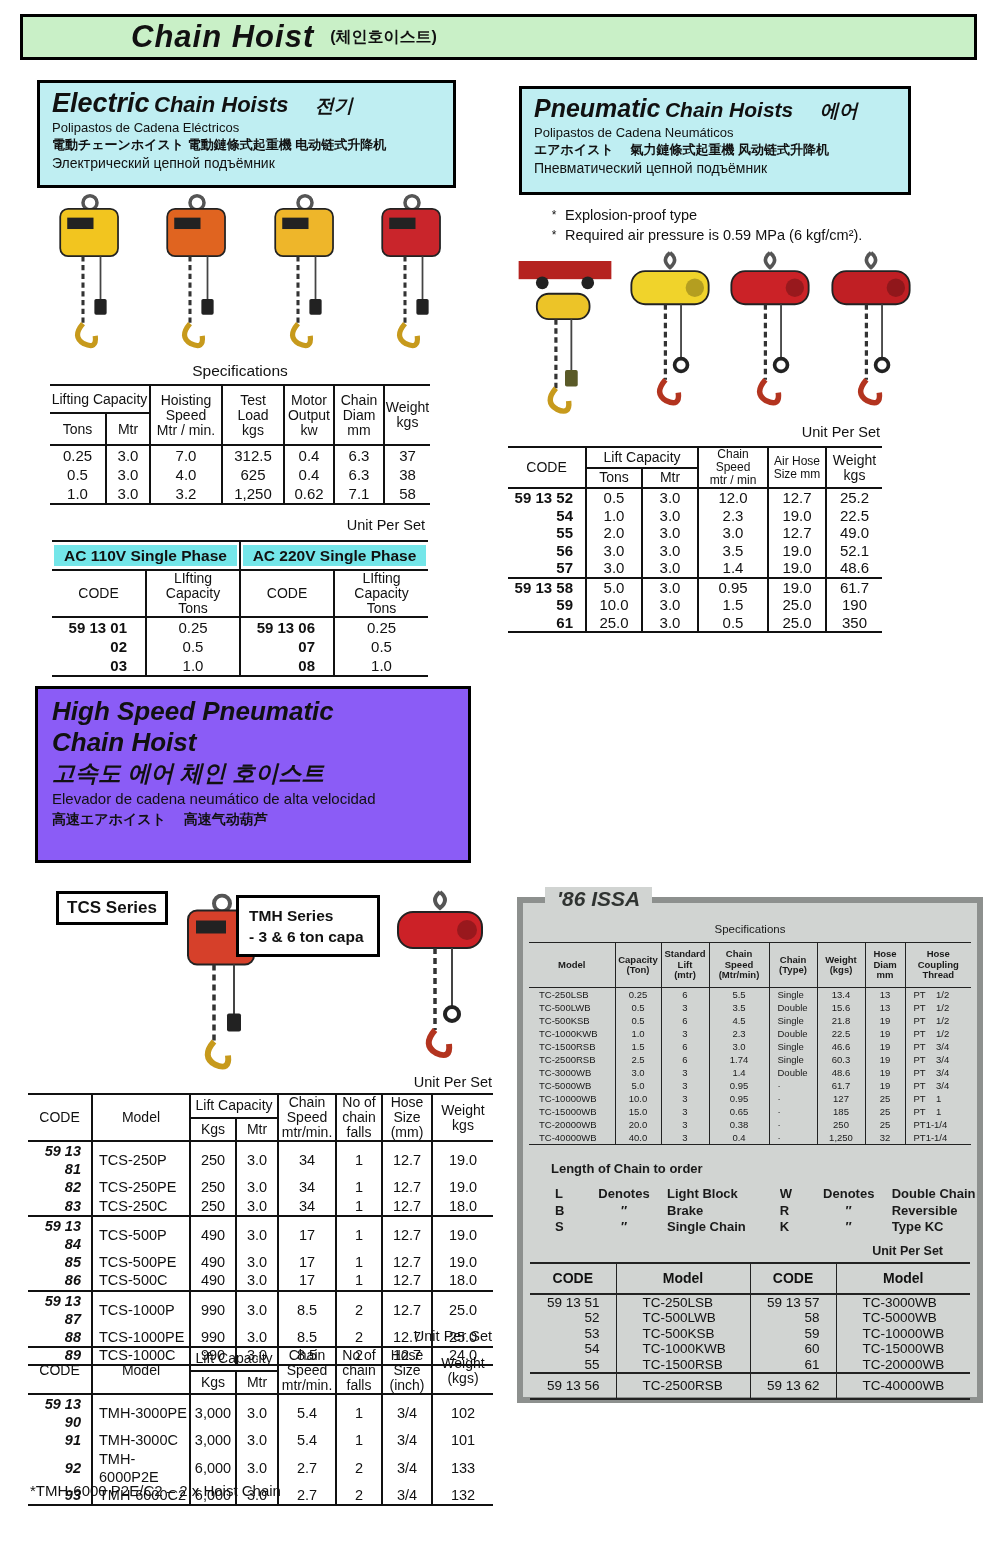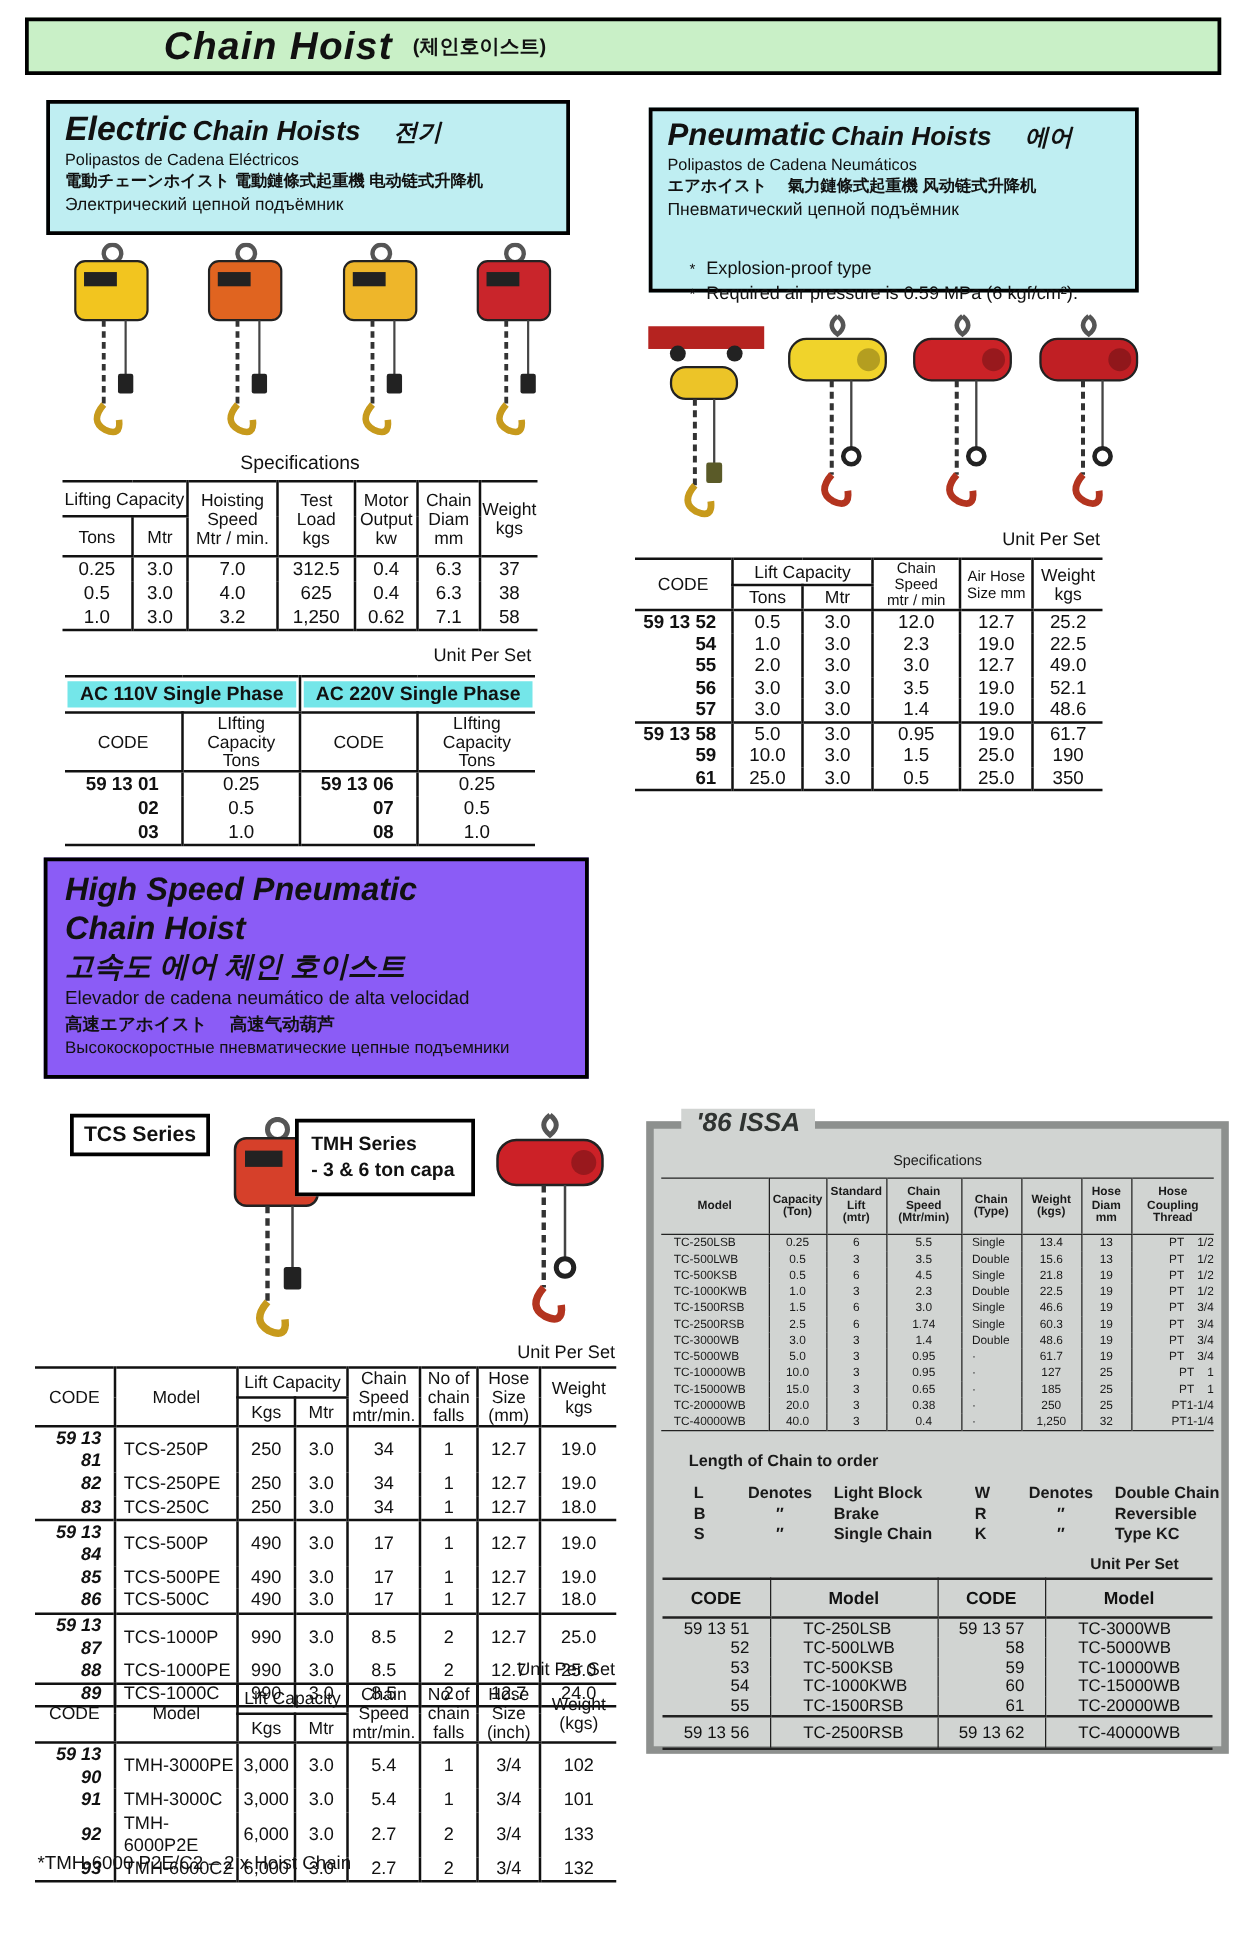--- a/index.html
+++ b/index.html
@@ -12,21 +12,21 @@
 
   
   #banner{left:20px;top:14px;width:957px;height:46px;background:#c9f0c7;
     border:3px solid #000;display:flex;align-items:center;padding-left:108px;box-sizing:border-box;}
   .banner-title{font-style:italic;font-weight:800;font-size:31px;letter-spacing:1px;}
   .banner-sub{font-weight:700;font-size:16px;margin-left:16px;}
 
   
   .cyanbox{background:#bfeef2;border:3px solid #000;box-sizing:border-box;padding:5px 12px;}
   #electric-box{left:37px;top:80px;width:419px;height:108px;}
-  #pneumatic-box{left:519px;top:86px;width:392px;height:148px;}
+  #pneumatic-box{left:519px;top:86px;width:392px;height:109px;}
   .h1a{font-style:italic;font-weight:800;font-size:27px;}
   .h1b{font-style:italic;font-weight:700;font-size:22px;}
   .h1k{font-weight:700;font-style:italic;font-size:19px;margin-left:22px;}
   .bline{font-size:13px;line-height:17px;}
   .bline-cjk{font-size:13px;font-weight:700;line-height:18px;}
   .bline-ru{font-size:14px;line-height:18px;}
 
   
   table{border-collapse:collapse;table-layout:fixed;}
   th,td{padding:0;font-weight:normal;overflow:hidden;}
@@ -111,21 +111,21 @@
     font-size:21px;color:#2f3331;background:#d1d4d2;padding:0 12px;}
   #issa-spec-title{text-align:center;margin-top:20px;font-size:11.5px;color:#1a1a1a;}
   #t-issa{margin:7px auto 0;width:442px;font-weight:700;color:#1a1a1a;
     border-top:1.5px solid #222;border-bottom:1.5px solid #222;}
   #t-issa th{white-space:pre-line;text-align:center;vertical-align:middle;font-size:9.5px;
     line-height:10.5px;border-bottom:1.5px solid #222;height:44px;font-weight:700;}
   #t-issa th+th,#t-issa td+td{border-left:1.2px solid #222;}
   #t-issa td{font-size:9.5px;line-height:13px;text-align:center;}
   #t-issa td:nth-child(1){text-align:left;padding-left:10px;}
   #t-issa td:nth-child(5){text-align:left;padding-left:8px;}
-  #t-issa td:nth-child(8){text-align:right;padding-left:8px;white-space:pre;}
+  #t-issa td:nth-child(8){text-align:left;padding-left:8px;white-space:pre;}
 
   #issa-chain-title{margin:16px 0 10px 28px;font-weight:700;font-size:13px;color:#1a1a1a;}
   #legend-wrap{display:flex;margin-left:32px;gap:34px;color:#1a1a1a;}
   .legendtab{font-size:13px;}
   .legendtab td{line-height:16.5px;font-weight:600;}
   .legendtab td:nth-child(1){width:26px;font-weight:700;}
   .legendtab td:nth-child(2){width:86px;text-align:center;}
   #issa-ups{text-align:right;margin:8px 34px 4px 0;font-weight:700;font-size:12.5px;color:#1a1a1a;}
   #t-issa-codes{margin:0 auto;width:440px;font-weight:700;color:#111;
     border-top:2px solid #222;border-bottom:2px solid #222;}
@@ -442,21 +442,20 @@
       </tr>
     </tbody>
   </table>
 
 <div id="hs-box" class="abs">
   <div class="hs1">High Speed Pneumatic</div>
   <div class="hs1">Chain Hoist</div>
   <div class="hs3">고속도 에어 체인 호이스트</div>
   <div class="hs4">Elevador de cadena neumático de alta velocidad</div>
   <div class="hs5">高速エアホイスト　 高速气动葫芦</div>
-  <div class="hs6">Высокоскоростные пневматические цепные подъемники</div>
 </div>
 
 <div id="tcs-label" class="abs serieslabel">
   <span>TCS Series</span>
 </div>
 <svg class="abs" style="left:172px;top:886px;color:#d6402a" width="100" height="200" viewBox="0 0 100 185">
     <use href="#sym-hoist-a"></use>
   </svg>
 
 <div id="tmh-label" class="abs serieslabel">

